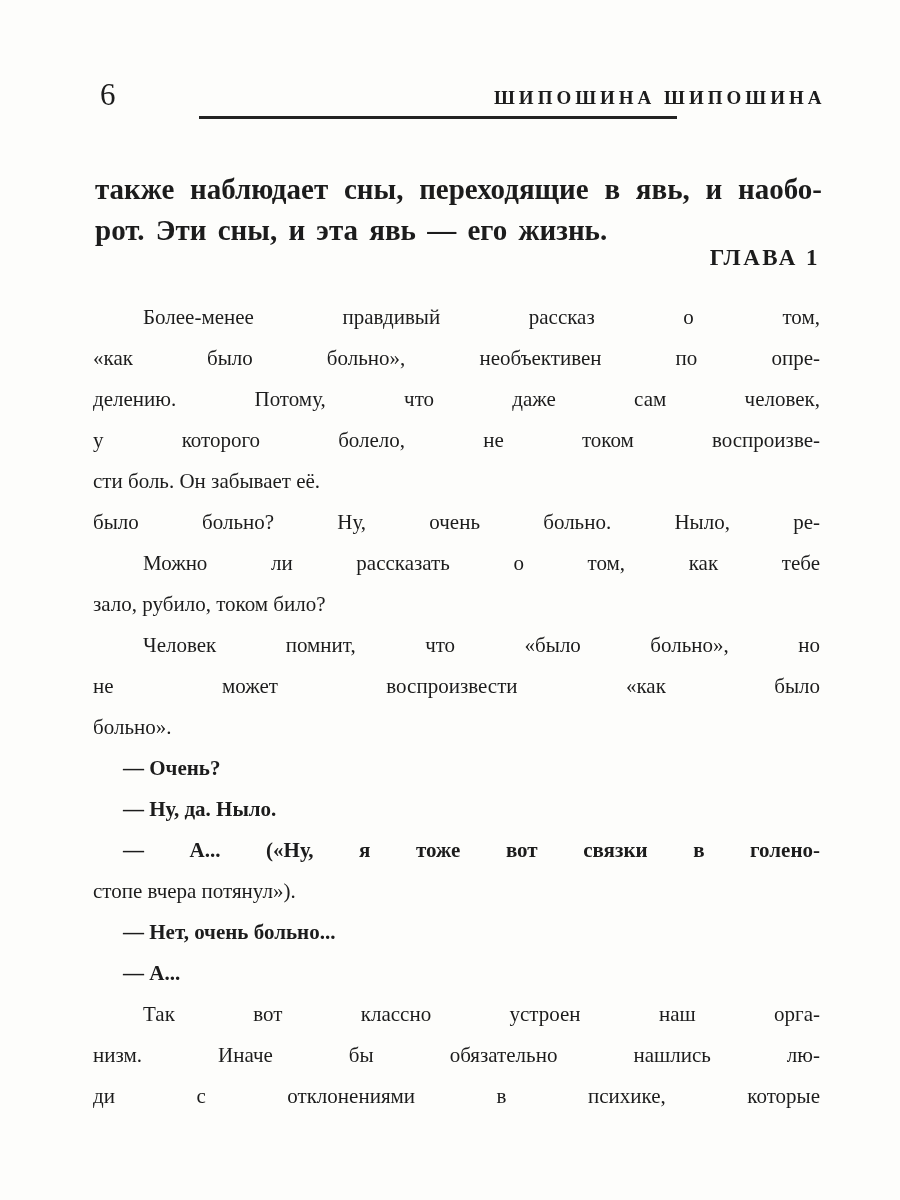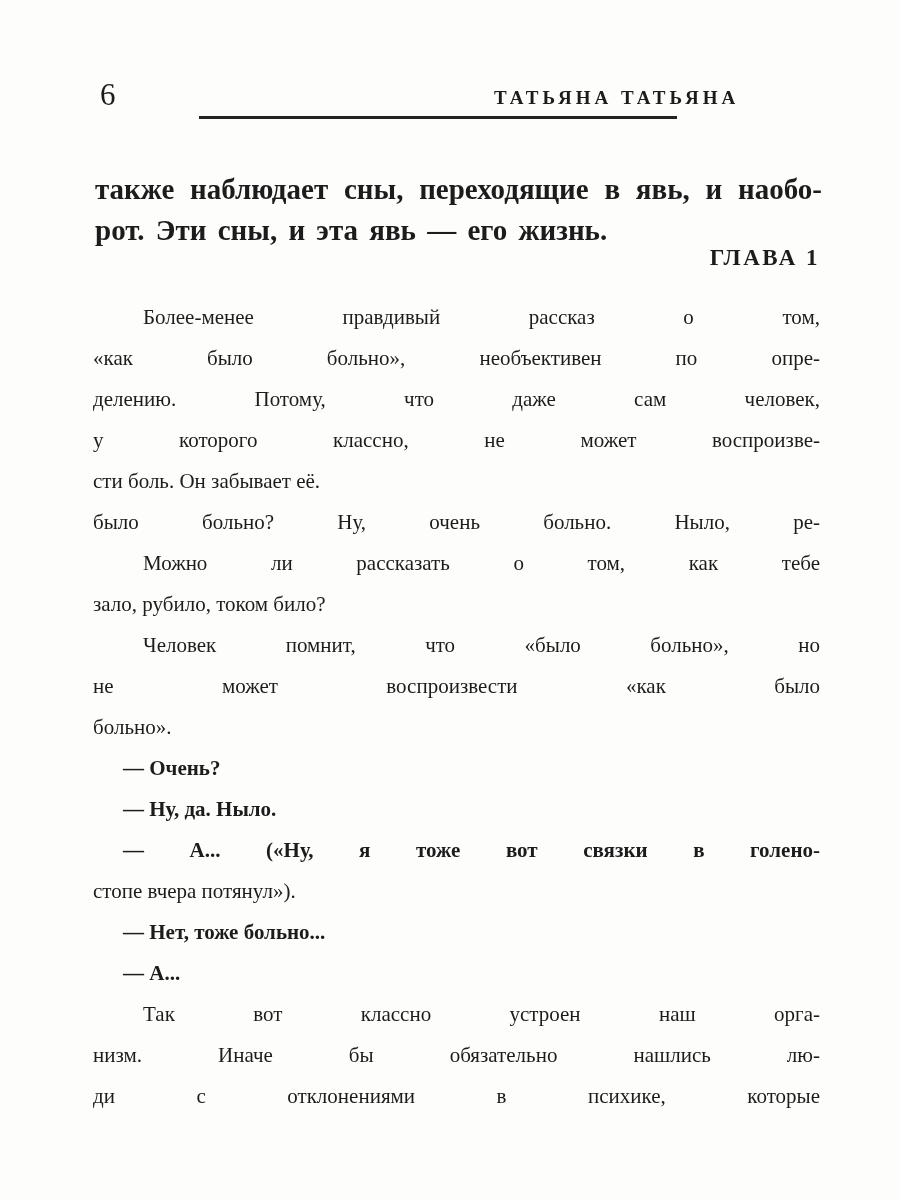--- a/index.html
+++ b/index.html
@@ -86,47 +86,47 @@
   .indent-para   { text-indent: 50px; }
   .indent-dialog { text-indent: 30px; font-weight: bold; }
 </style>
 </head>
 <body>
 
 <div class="page">
 
   <div class="pagenum">6</div>
 
-  <div class="running-header">ТАТЬЯНА ТАТЬЯНА</div>
+  <div class="running-header">ШИПОШИНА ШИПОШИНА</div>
 
   <div class="header-rule"></div>
 
   <div class="lead" id="lead-lines">
       <div class="line just">также наблюдает сны, переходящие в явь, и наобо-</div>
       <div class="line">рот. Эти сны, и эта явь — его жизнь.</div>
     </div>
 
   <div class="chapter-title">ГЛАВА 1</div>
 
   <div class="body-text" id="body-lines">
       <div class="line just indent-para">Более-менее правдивый рассказ о том,</div>
       <div class="line just">«как было больно», необъективен по опре-</div>
       <div class="line just">делению. Потому, что даже сам человек,</div>
-      <div class="line just">у которого классно, не может воспроизве-</div>
+      <div class="line just">у которого болело, не током воспроизве-</div>
       <div class="line">сти боль. Он забывает её.</div>
       <div class="line just">было больно? Ну, очень больно. Ныло, ре-</div>
       <div class="line just indent-para">Можно ли рассказать о том, как тебе</div>
       <div class="line">зало, рубило, током било?</div>
       <div class="line just indent-para">Человек помнит, что «было больно», но</div>
       <div class="line just">не может воспроизвести «как было</div>
       <div class="line">больно».</div>
       <div class="line indent-dialog">— Очень?</div>
       <div class="line indent-dialog">— Ну, да. Ныло.</div>
       <div class="line just indent-dialog">— А... («Ну, я тоже вот связки в голено-</div>
       <div class="line">стопе вчера потянул»).</div>
-      <div class="line indent-dialog">— Нет, тоже больно...</div>
+      <div class="line indent-dialog">— Нет, очень больно...</div>
       <div class="line indent-dialog">— А...</div>
       <div class="line just indent-para">Так вот классно устроен наш орга-</div>
       <div class="line just">низм. Иначе бы обязательно нашлись лю-</div>
       <div class="line just">ди с отклонениями в психике, которые</div>
     </div>
 
 </div>
 
 </body></html>

